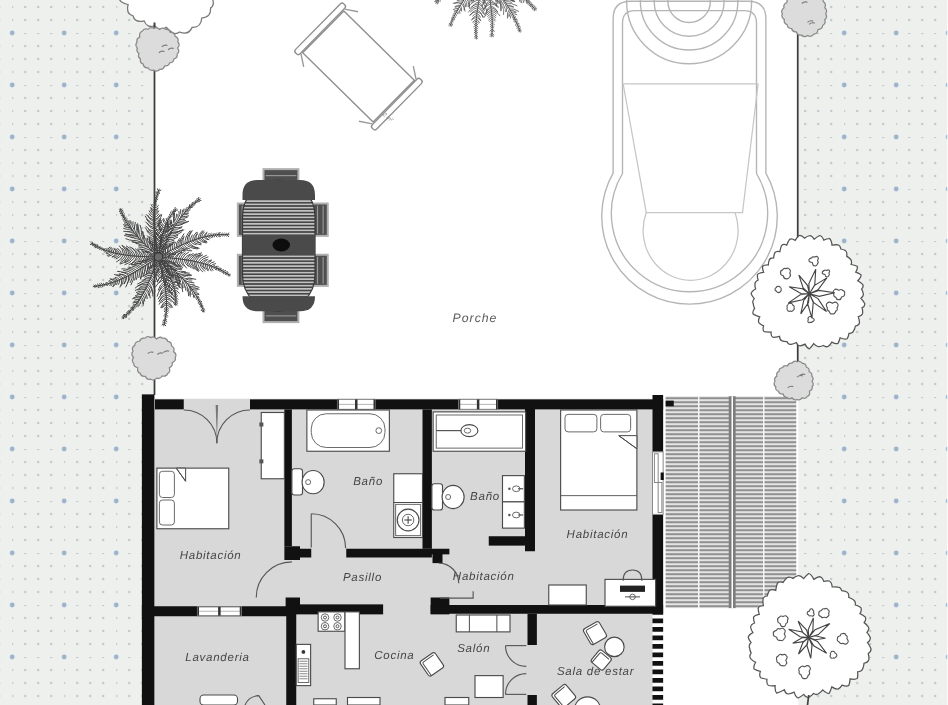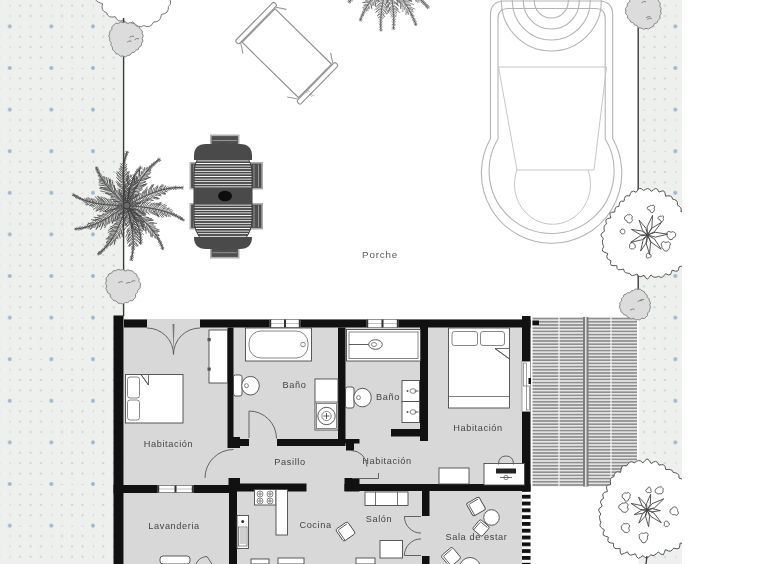--- a/index.html
+++ b/index.html
@@ -1,15 +1,15 @@
 <!DOCTYPE html>
 <html><head><meta charset="utf-8"><title>plan</title>
 <style>
 html,body{margin:0;padding:0;background:#fff;}
-#wrap{width:682px;height:564px;overflow:hidden;position:relative;}
+#wrap{width:758px;height:564px;overflow:hidden;position:relative;font-style:italic;}
 </style></head>
 <body>
 <div id="wrap"><svg width="758" height="564" viewBox="0 0 758 564" xmlns="http://www.w3.org/2000/svg">
       <defs>
 <pattern id="dots" x="9.75" y="26.4" width="41.6" height="41.6" patternUnits="userSpaceOnUse">
   <rect width="41.6" height="41.6" fill="#eef0ed"></rect>
   <circle cx="0" cy="0" r="1.9" fill="#9bb4cb"></circle>
   <circle cx="41.6" cy="0" r="1.9" fill="#9bb4cb"></circle>
   <circle cx="0" cy="41.6" r="1.9" fill="#9bb4cb"></circle>
   <circle cx="41.6" cy="41.6" r="1.9" fill="#9bb4cb"></circle>

